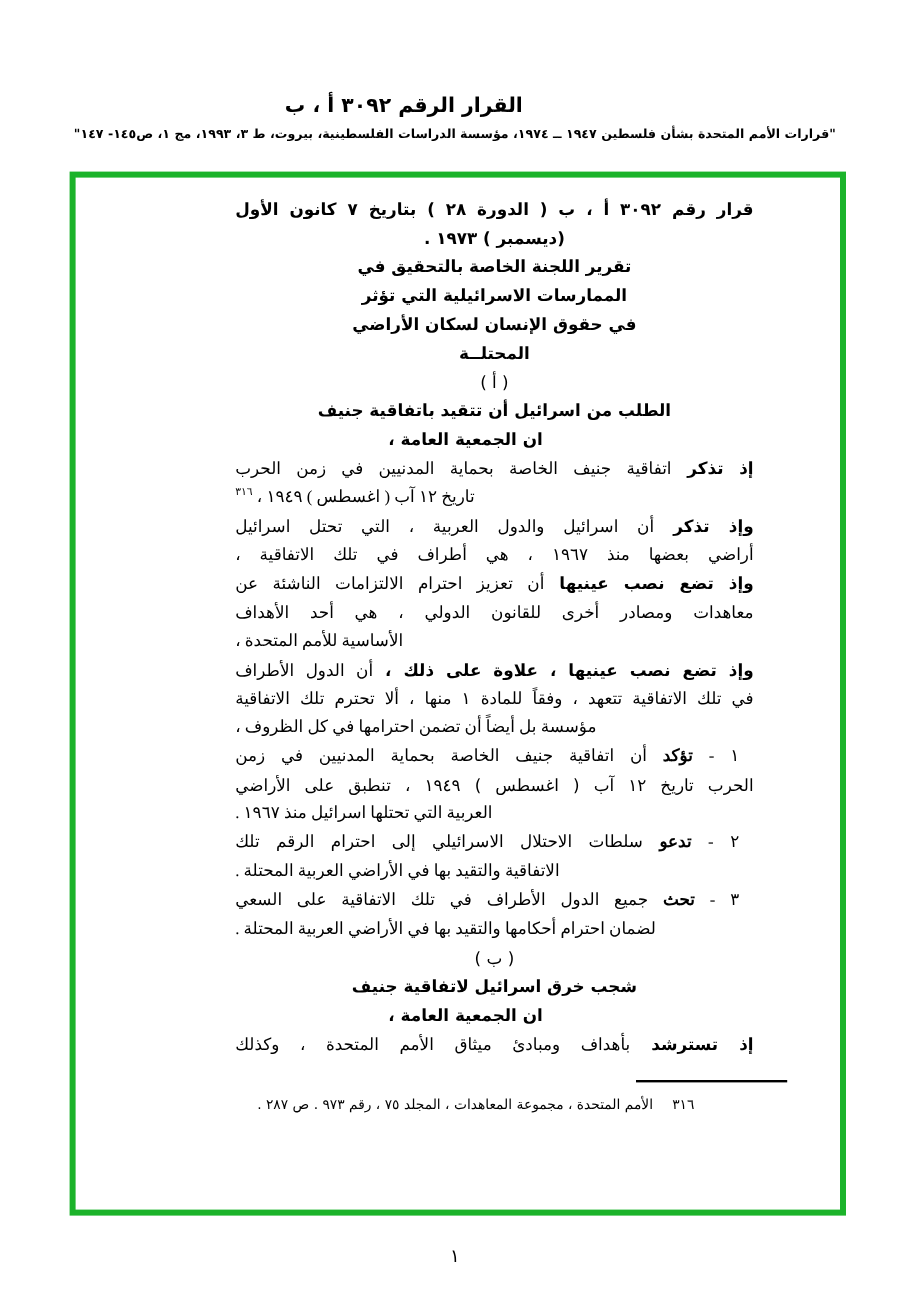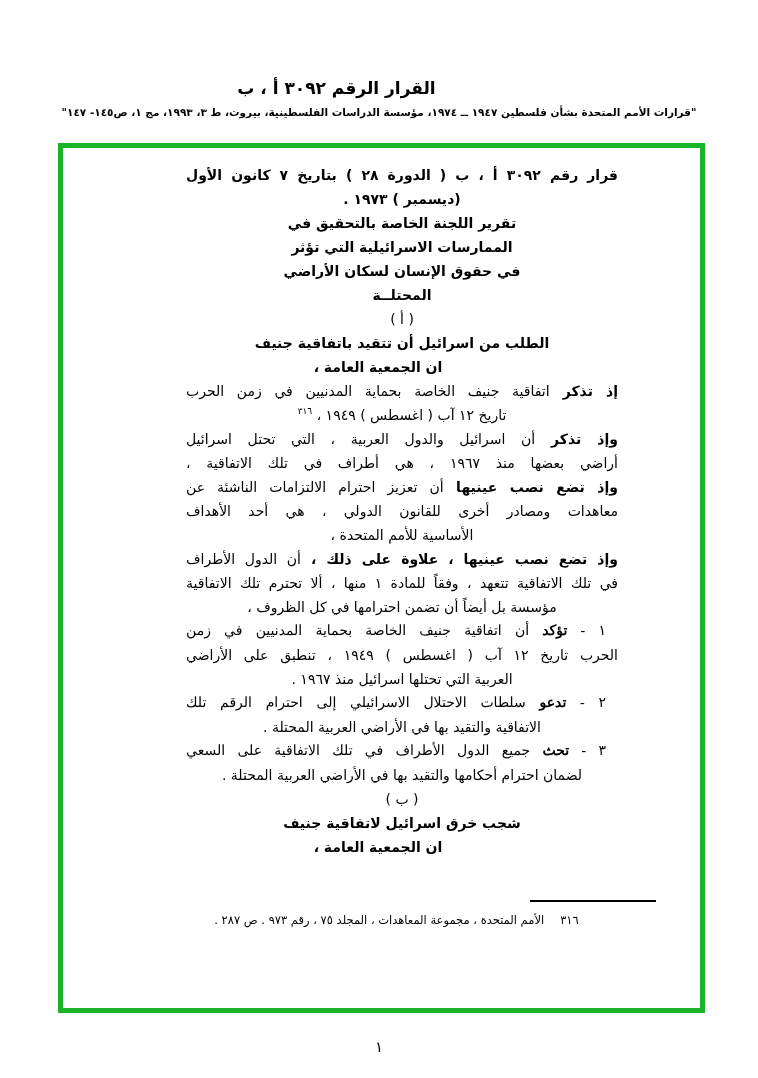--- a/index.html
+++ b/index.html
@@ -19,28 +19,28 @@
     text-align:center;font-size:10.5px;font-weight:bold;
     direction:rtl;white-space:nowrap;
   }
   .doc-frame{
     position:absolute;left:58px;top:143px;
     width:637px;height:860px;
     border:5px solid #1bb32a;
     background:#fff;
   }
   .doc-body{
-    position:absolute;top:15px;right:82px;width:432px;
+    position:absolute;top:15px;right:72px;width:432px;
     direction:rtl;font-size:14px;line-height:24px;
     text-align:right;
     margin-left:12px;
   }
   .line{min-height:24px;white-space:nowrap;}
   .line.center{text-align:center;}
-  .line.right{text-align:center;}
+  .line.right{text-align:left;font-family:Liberation Serif, serif;}
   .line.justify{text-align:justify;text-align-last:justify;white-space:normal;}
   .line.opening{text-align:center;padding-right:48px;}
   .line.num{text-align:justify;text-align-last:justify;padding-right:12px;white-space:normal;font-family:Liberation Serif, serif;}
   .b{font-weight:bold;}
   sup{font-size:9px;vertical-align:super;line-height:0;}
   .footnote-divider{
     position:absolute;top:752px;right:44px;width:126px;
     border-top:2px solid #000;
   }
   .footnote{
@@ -85,20 +85,21 @@
       <div class="line num"><span>١ - </span><span class="b">تؤكد </span><span>أن اتفاقية جنيف الخاصة بحماية المدنيين في زمن</span></div>
       <div class="line justify"><span>الحرب تاريخ ١٢ آب ( اغسطس ) ١٩٤٩ ، تنطبق على الأراضي</span></div>
       <div class="line right"><span>العربية التي تحتلها اسرائيل منذ ١٩٦٧ .</span></div>
       <div class="line num"><span>٢ - </span><span class="b">تدعو </span><span>سلطات الاحتلال الاسرائيلي إلى احترام الرقم تلك</span></div>
       <div class="line right"><span>الاتفاقية والتقيد بها في الأراضي العربية المحتلة .</span></div>
       <div class="line num"><span>٣ - </span><span class="b">تحث </span><span>جميع الدول الأطراف في تلك الاتفاقية على السعي</span></div>
       <div class="line right"><span>لضمان احترام أحكامها والتقيد بها في الأراضي العربية المحتلة .</span></div>
       <div class="line center"><span>( ب )</span></div>
       <div class="line center"><span class="b">شجب خرق اسرائيل لاتفاقية جنيف</span></div>
       <div class="line opening"><span class="b">ان الجمعية العامة ،</span></div>
+      <div class="line justify"><span class="b">إذ تسترشد </span><span>بأهداف ومبادئ ميثاق الأمم المتحدة ، وكذلك</span></div>
     </div>
 
   <div class="footnote-divider"></div>
 
   <div class="footnote">
     <span class="fn-num">٣١٦</span><span>الأمم المتحدة ، مجموعة المعاهدات ، المجلد ٧٥ ، رقم ٩٧٣ . ص ٢٨٧ .</span>
   </div>
 </div>
 
 <div class="page-number">١</div>

